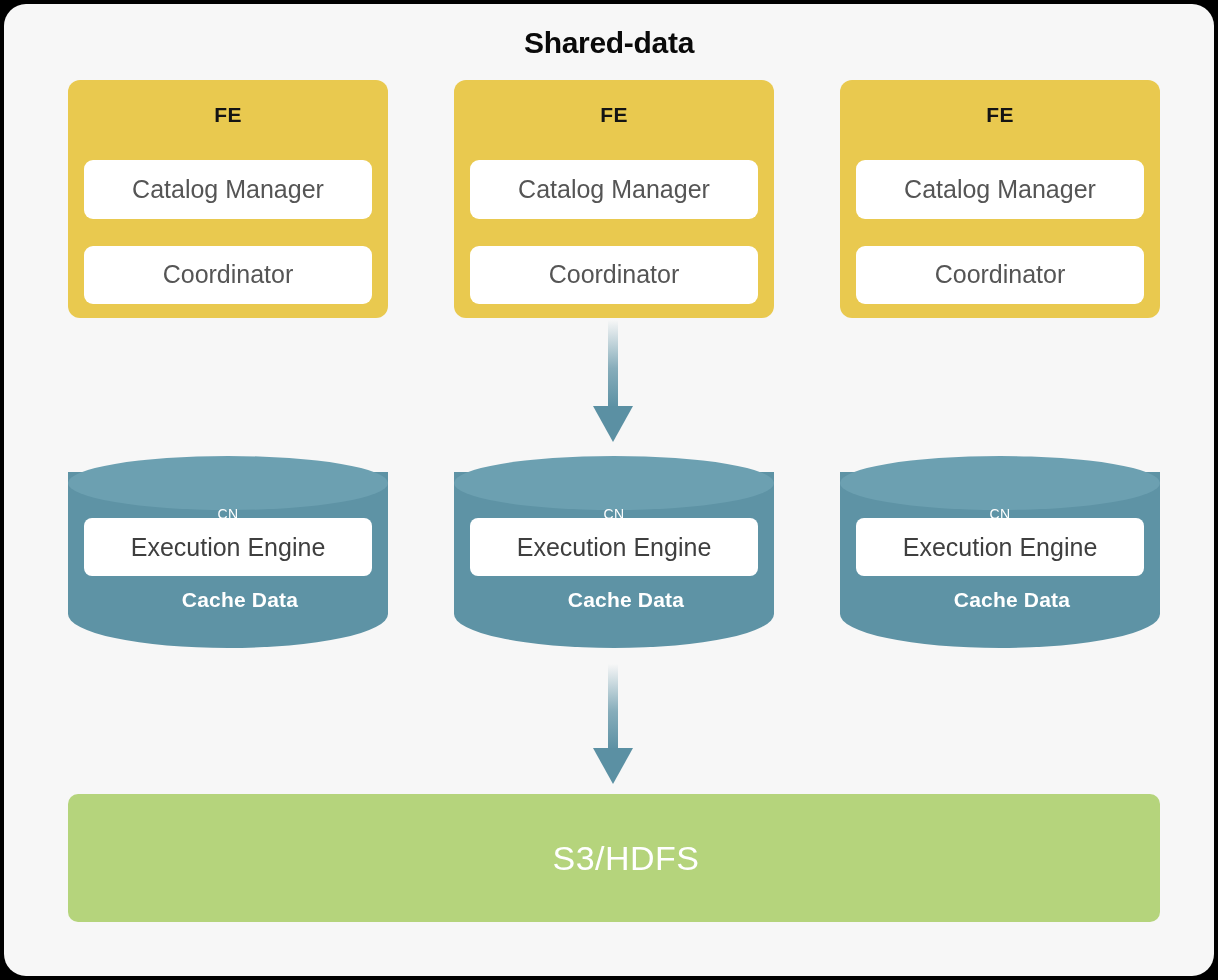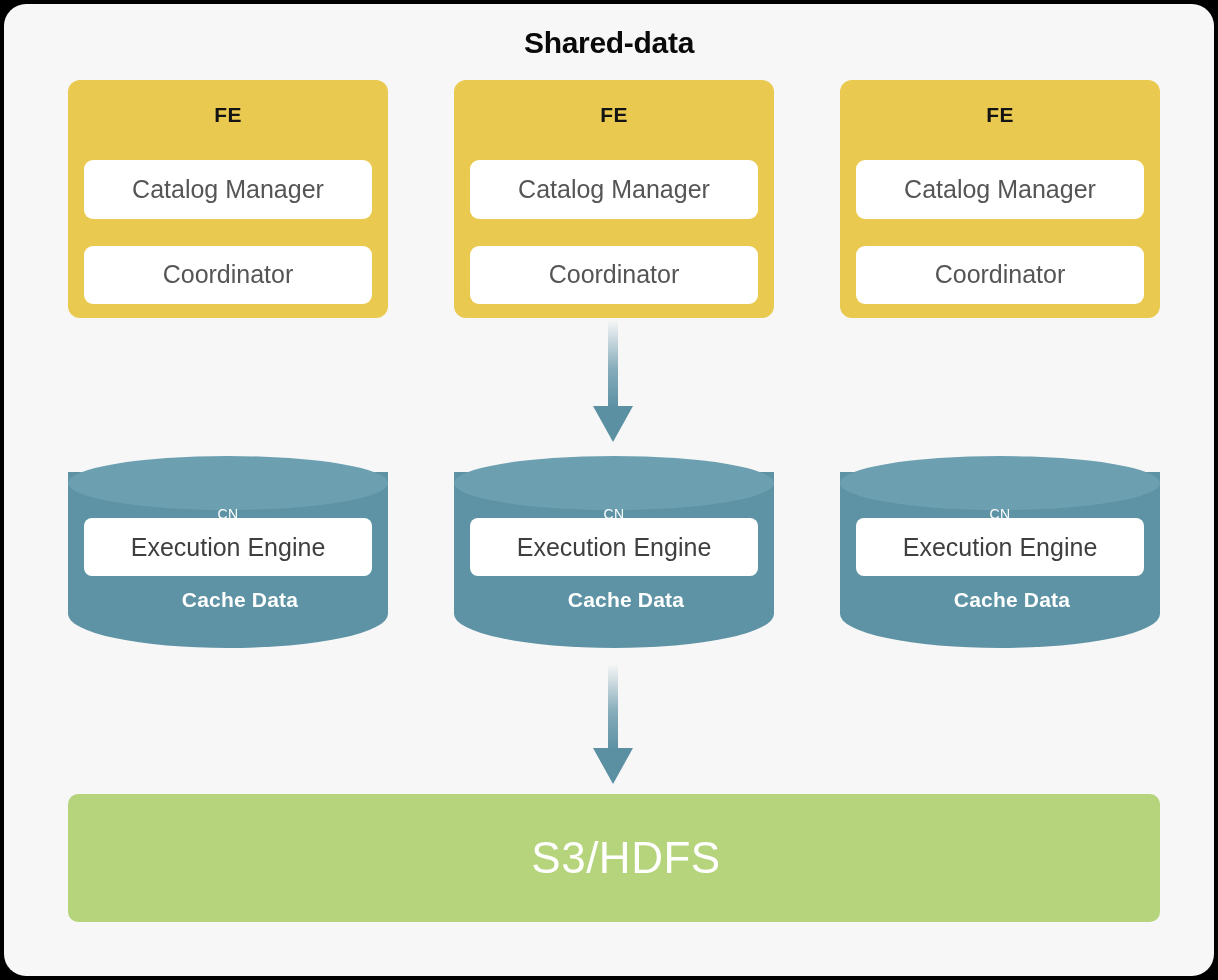--- a/index.html
+++ b/index.html
@@ -188,21 +188,21 @@
     position: absolute;
     left: 64px;
     top: 790px;
     width: 1092px;
     height: 128px;
     background: #b5d47c;
     border-radius: 10px;
     display: flex;
     align-items: center;
     justify-content: center;
-    font-size: 44px;
+    font-size: 34px;
     color: #ffffff;
     letter-spacing: 0.5px;
     padding-left: 24px;
   }
 </style>
 </head>
 <body>
 
 <div id="canvas">
   <div class="card">

